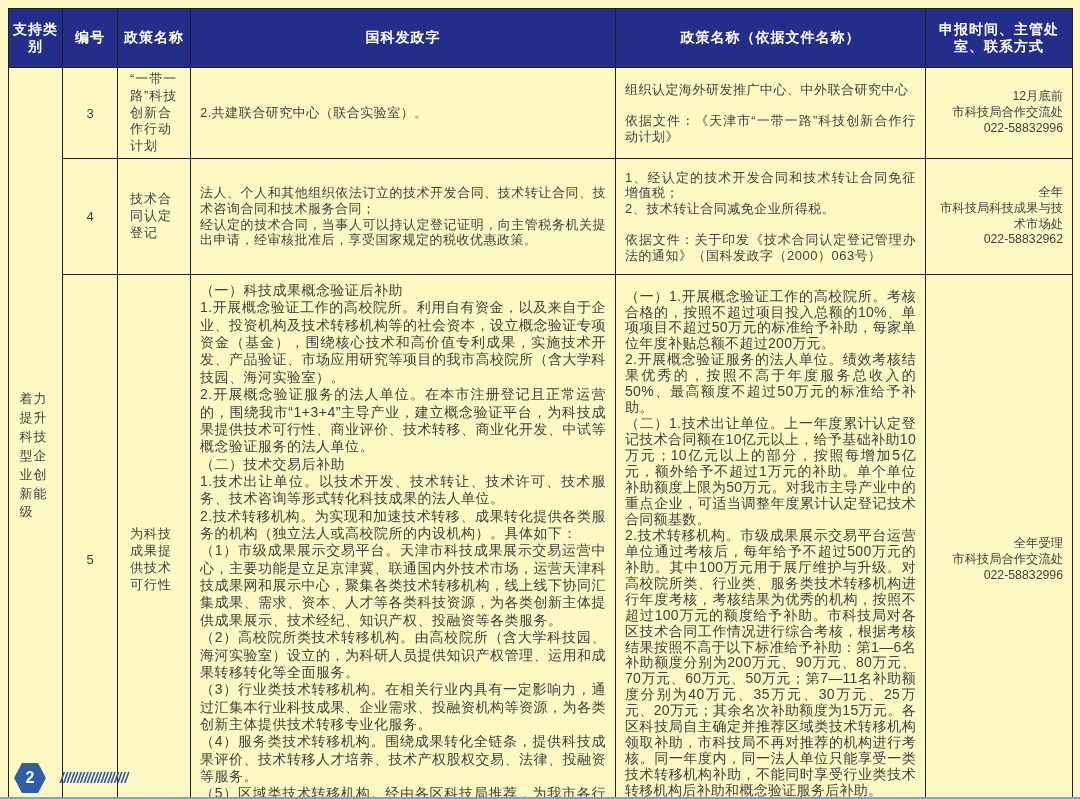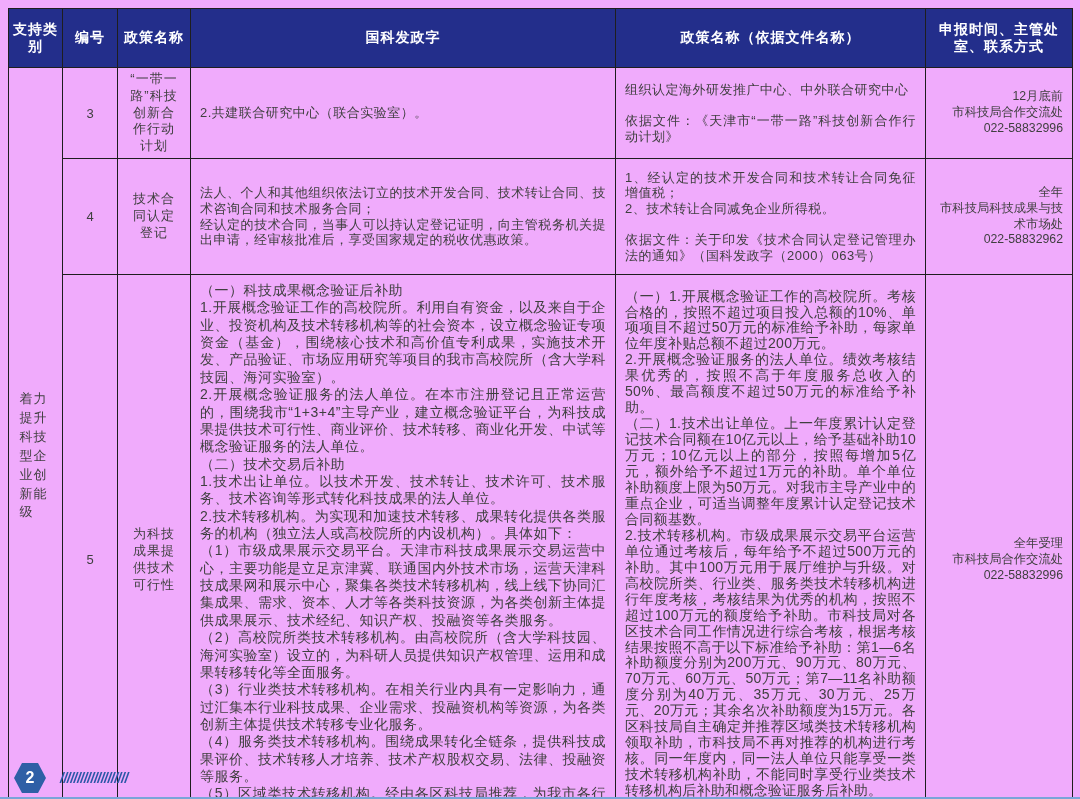--- a/index.html
+++ b/index.html
@@ -1,17 +1,17 @@
 <!DOCTYPE html>
 <html><head>
 <meta charset="utf-8">
 <style>
   html,body{margin:0;padding:0;background:#ffffff;}
   .page{
-    position:relative;width:1080px;height:799px;background:#f0abfc;overflow:hidden;
+    position:relative;width:1080px;height:799px;background:#fef9c3;overflow:hidden;
     font-family:"Liberation Sans","DejaVu Sans",sans-serif;color:#3f3f3f;
   }
   table.policy{
     position:absolute;left:8px;top:8px;width:1064px;
     border-collapse:collapse;table-layout:fixed;
   }
   table.policy col.c1{width:54px}
   table.policy col.c2{width:55px}
   table.policy col.c3{width:73px}
   table.policy col.c4{width:425px}
@@ -23,21 +23,21 @@
   table.policy th{
     background:#232e8b;color:#ffffff;font-weight:bold;font-size:14px;
     letter-spacing:1px;height:54px;text-align:center;line-height:1.25;padding:2px 4px;
   }
   tr.r3 td{height:88px}
   tr.r4 td{height:113px}
   tr.r5 td{height:492px}
   td.num{text-align:center;font-size:13px;}
   td.policy-cell{text-align:center;}
   .policy-inner{
-    display:inline-block;width:48px;word-break:break-all;text-align:center;
+    display:inline-block;width:48px;word-break:break-all;text-align:left;
     font-size:13px;line-height:1.3;letter-spacing:1px;
   }
   td.cat-cell{text-align:center;}
   .cat-inner{
     display:inline-block;width:32px;word-break:break-all;text-align:left;
     font-size:13px;line-height:1.45;letter-spacing:1px;
   }
   .prewrap{white-space:pre-wrap;}
   td.cond .pad,td.meas .pad,td.contact .pad{padding:6px 8px;}
   td.cond{font-size:13px;line-height:1.22;text-align:justify;letter-spacing:0.5px;}

